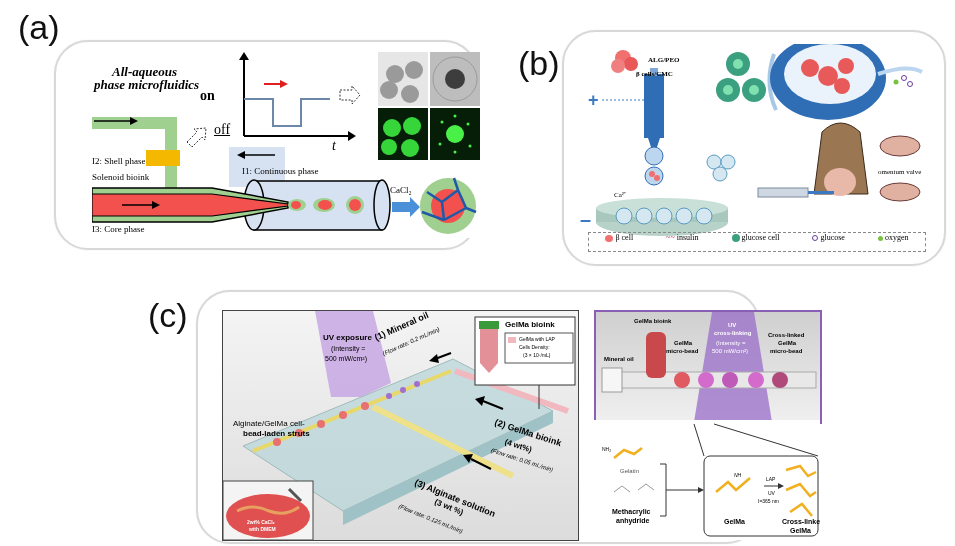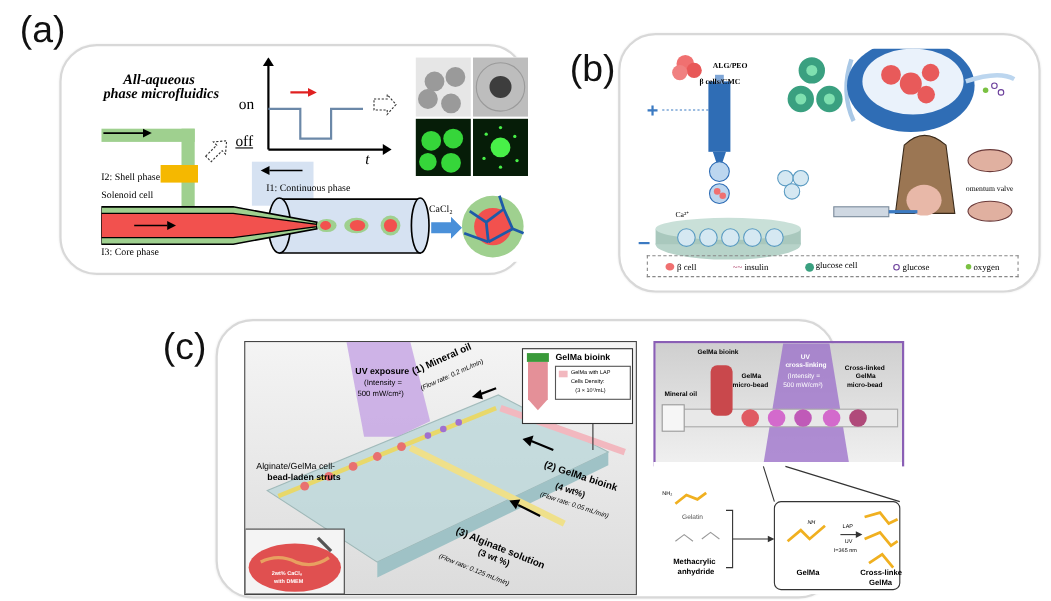--- a/index.html
+++ b/index.html
@@ -81,25 +81,25 @@
     <circle cx="363" cy="82" r="9" fill="#48f048"></circle>
     <circle cx="350" cy="70" r="1.5" fill="#48f048"></circle>
       <circle cx="376" cy="72" r="1.5" fill="#48f048"></circle>
       <circle cx="348" cy="92" r="1.5" fill="#48f048"></circle>
       <circle cx="378" cy="94" r="1.5" fill="#48f048"></circle>
       <circle cx="363" cy="100" r="1.5" fill="#48f048"></circle>
       <circle cx="363" cy="64" r="1.5" fill="#48f048"></circle>
   </svg>
   <div class="t serif" style="left:20px;top:12px;font-size:13px;font-weight:bold;font-style:italic;">All-aqueous</div>
   <div class="t serif" style="left:2px;top:25px;font-size:13px;font-weight:bold;font-style:italic;">phase microfluidics</div>
-  <div class="t serif" style="left:125px;top:36px;font-size:14px;">on</div>
+  <div class="t serif" style="left:108px;top:36px;font-size:14px;font-weight:bold;">on</div>
   <div class="t serif" style="left:122px;top:70px;font-size:14px;text-decoration:underline;">off</div>
   <div class="t serif" style="left:240px;top:86px;font-size:14px;font-style:italic;">t</div>
   <div class="t serif" style="left:0px;top:80px;font-size:9px;margin-top:24px;">I2: Shell phase</div>
-  <div class="t serif" style="left:0px;top:120px;font-size:9px;">Solenoid cell</div>
+  <div class="t serif" style="left:0px;top:120px;font-size:9px;">Solenoid bioink</div>
   <div class="t serif" style="left:150px;top:114px;font-size:9px;">I1: Continuous phase</div>
   <div class="t serif" style="left:0px;top:172px;font-size:9px;">I3: Core phase</div>
   <div class="t serif" style="left:298px;top:133px;font-size:9px;">CaCl₂</div>
 </div>
 
 <div class="plabel" style="left:518px;top:44px;">(b)</div>
 <div class="frame" style="left:562px;top:30px;width:380px;height:232px;"></div>
 <div class="inner" style="left:578px;top:44px;width:350px;height:210px;">
   <svg width="350" height="210">
 
@@ -158,21 +158,21 @@
 
     <ellipse cx="322" cy="102" rx="20" ry="10" fill="#e0b0a0" stroke="#6a3a3a"></ellipse>
     <ellipse cx="322" cy="148" rx="20" ry="9" fill="#e0b0a0" stroke="#6a3a3a"></ellipse>
 
     <rect x="6" y="160" width="340" height="0" fill="none"></rect>
   </svg>
   <div class="t serif" style="left:18px;top:26px;font-size:7px;font-weight:bold;margin-left:40px;">β cells/CMC</div>
   <div class="t serif" style="left:70px;top:12px;font-size:7px;font-weight:bold;">ALG/PEO</div>
   <div class="t serif" style="left:36px;top:146px;font-size:7px;">Ca²⁺</div>
   <div class="t serif" style="left:300px;top:124px;font-size:7px;">omentum valve</div>
-  <div style="position:absolute;left:10px;top:188px;width:336px;height:18px;border:1px dashed #888;display:flex;align-items:center;justify-content:space-around;font-family:'Liberation Serif',serif;font-size:8px;">
+  <div style="position:absolute;left:10px;top:188px;width:336px;height:18px;border:1px dashed #888;display:flex;justify-content:space-around;font-family:'Liberation Serif',serif;font-size:8px;">
     <span><span style="display:inline-block;width:8px;height:7px;border-radius:50%;background:#f07070;vertical-align:middle;"></span> <span>β cell</span></span>
     <span><span style="color:#a02050;">~~</span> <span>insulin</span></span>
     <span><span style="display:inline-block;width:8px;height:8px;border-radius:50%;background:#3aa080;vertical-align:middle;"></span> <span>glucose cell</span></span>
     <span><span style="display:inline-block;width:4px;height:4px;border-radius:50%;border:1px solid #6a3d9a;vertical-align:middle;"></span> <span>glucose</span></span>
     <span><span style="display:inline-block;width:5px;height:5px;border-radius:50%;background:#7ac142;vertical-align:middle;"></span> <span>oxygen</span></span>
   </div>
 </div>
 
 <div class="plabel" style="left:148px;top:296px;">(c)</div>
 <div class="frame" style="left:196px;top:290px;width:560px;height:250px;"></div>

